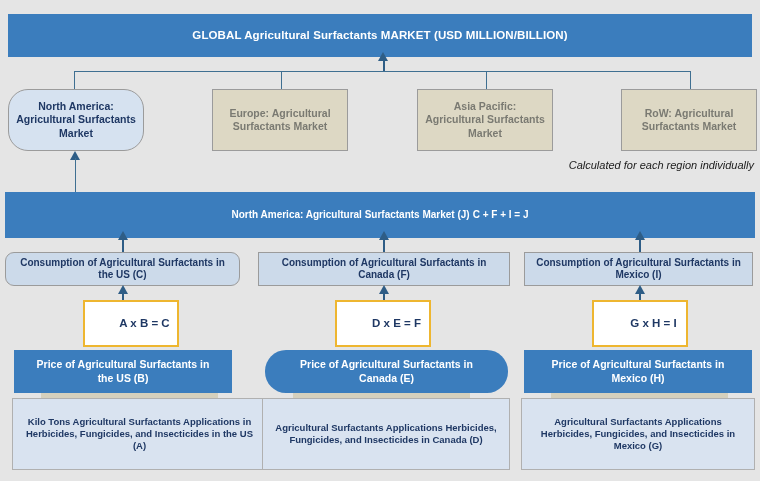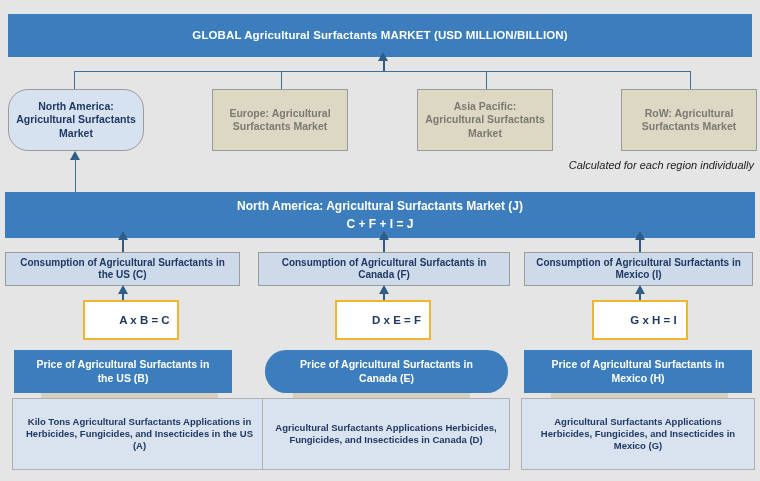--- a/index.html
+++ b/index.html
@@ -106,59 +106,59 @@
     font-style: italic;
     font-size: 11px;
     color: #1a1a1a;
     line-height: 1.35;
   }
 
   
   #na-market-bar {
     left: 5px; top: 192px;
     width: 750px; height: 46px;
-    font-size: 12px;
-    flex-direction: column;
+    font-size: 10px;
+    flex-direction: row;
     gap: 3px;
   }
   #na-market-bar .l1 { font-weight: bold; }
   #na-market-bar .l2 { font-weight: bold; }
 
   
   .consumption-box {
     background: #ccdaea;
     border: 1px solid #9b9b9b;
     color: #1f3864;
     font-weight: bold;
     font-size: 10px;
     padding: 2px 8px;
     top: 252px;
     height: 34px;
   }
-  #cons-us     { left: 5px;   width: 235px; }
+  #cons-us     { left: 5px;   width: 235px; border-radius: 9px; }
   #cons-canada { left: 258px; width: 252px; }
   #cons-mexico { left: 524px; width: 229px; }
 
   
   #cons-us-stem     { left: 122px; top: 238px; height: 14px; }
   #cons-ca-stem     { left: 383px; top: 238px; height: 14px; }
   #cons-mx-stem     { left: 639px; top: 238px; height: 14px; }
   #cons-us-head     { left: 118px; top: 231px; }
   #cons-ca-head     { left: 379px; top: 231px; }
   #cons-mx-head     { left: 635px; top: 231px; }
 
   
   .formula-box {
     background: #ffffff;
     border: 2px solid #eeb630;
     color: #1f3864;
     font-weight: bold;
     font-size: 11.5px;
     top: 300px;
-    height: 40px;
+    height: 47px;
     padding-left: 27px;
   }
   #formula-us     { left: 83px;  width: 96px; }
   #formula-canada { left: 335px; width: 96px; }
   #formula-mexico { left: 592px; width: 96px; }
 
   
   #f-us-stem { left: 122px; top: 292px; height: 8px; }
   #f-ca-stem { left: 383px; top: 292px; height: 8px; }
   #f-mx-stem { left: 639px; top: 292px; height: 8px; }

